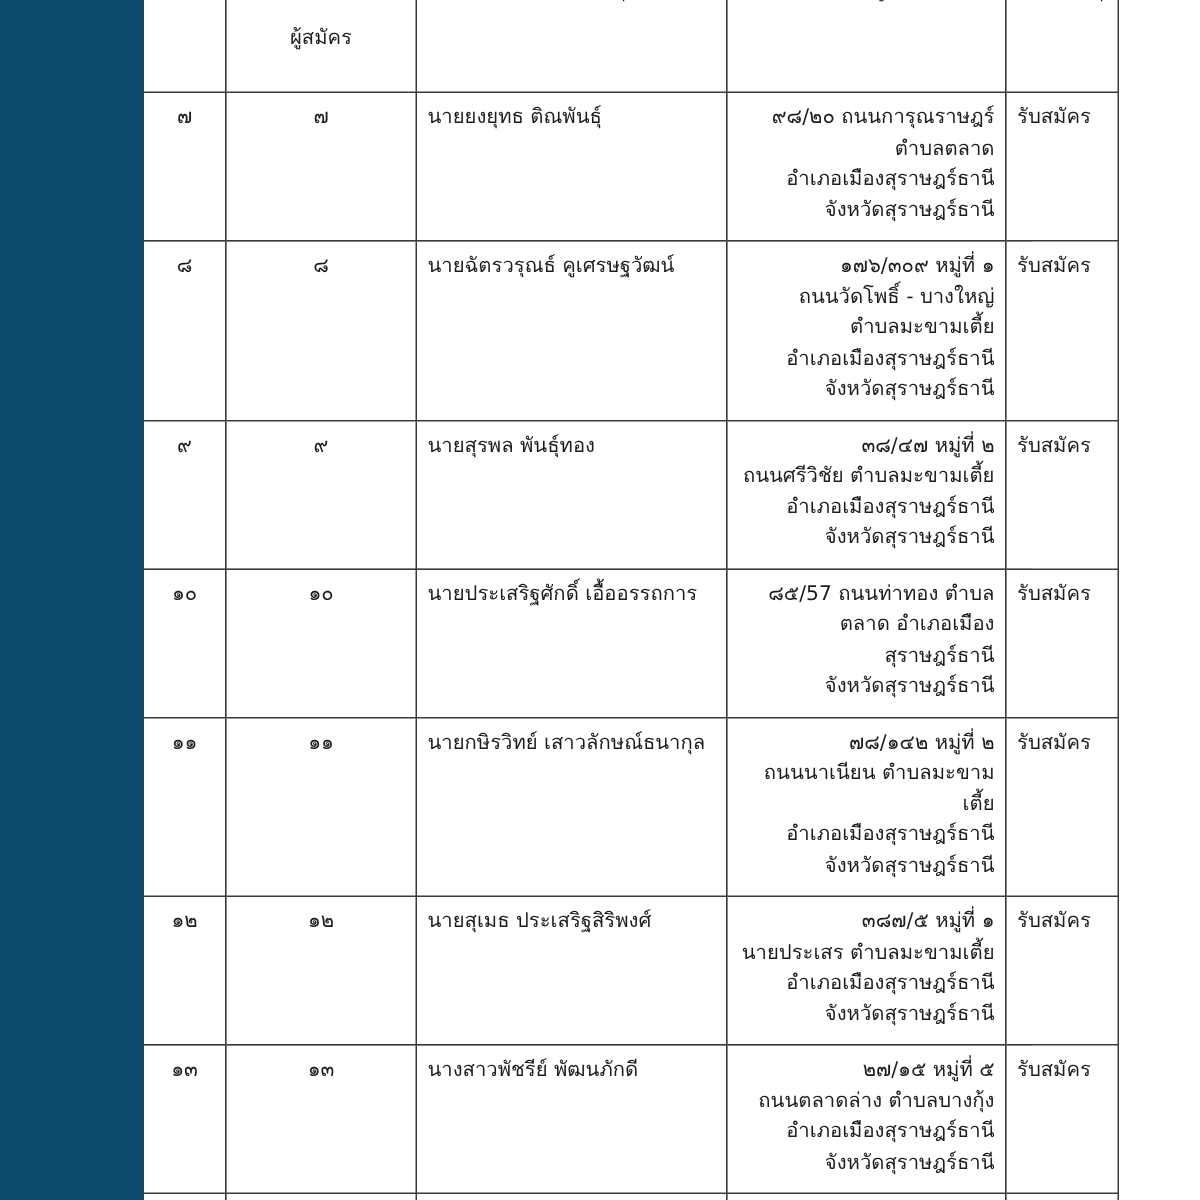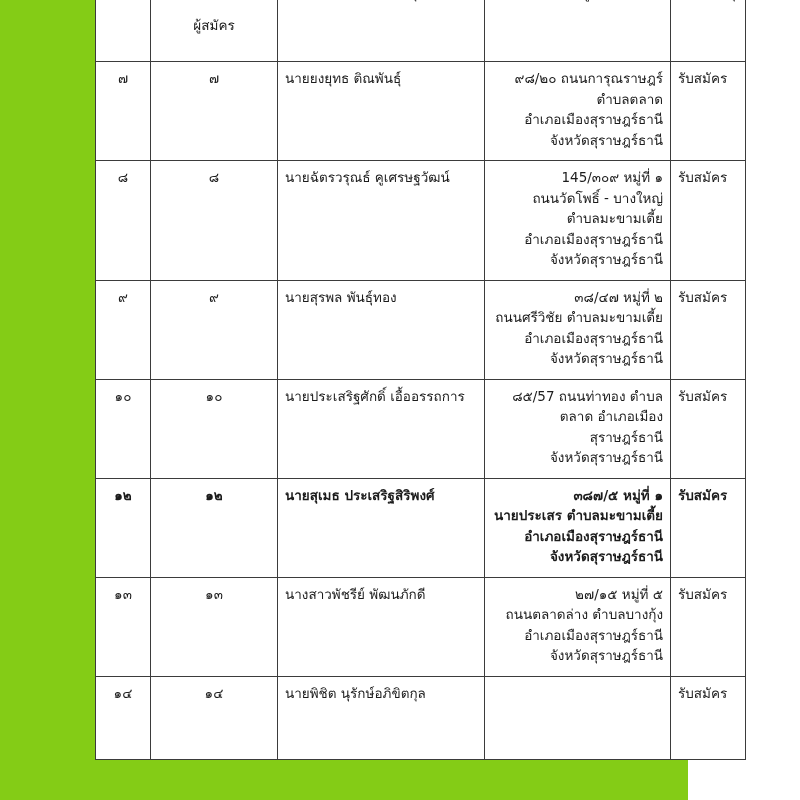--- a/index.html
+++ b/index.html
@@ -12,21 +12,21 @@
     height: 800px;
     overflow: hidden;
     font-family: "DejaVu Sans", "Liberation Sans", sans-serif;
     color: #1c1c1c;
   }
 
   #doc-page {
     position: relative;
     width: 688px;
     height: 800px;
-    background: #84cc16;
+    background: #0c4a6e;
   }
 
   
   #applicant-table-wrap {
     position: absolute;
     left: 95px;
     top: -24px;
     width: 650px;
   }
 
@@ -85,21 +85,21 @@
   td.cell-addr .addr-line {
     display: block;
   }
 
   
   tr.r-h103 td { height: 78px; }
   tr.r-h125 td { height: 100px; }
   tr.r-h104 td { height: 79px; }
   tr.r-h76  td { height: 51px; }
   tr.r-h105 td { height: 80px; }
-  tr.r-h100 td { height: 75px; font-weight: bold; }
+  tr.r-h100 td { height: 75px; }
   tr.r-h99  td { height: 74px; }
   tr.r-h60  td { height: 66px; }
 </style>
 </head>
 <body>
 
 <div id="doc-page">
   <div id="applicant-table-wrap">
     <table class="applicant-table">
       <colgroup>
@@ -129,21 +129,21 @@
               <span class="addr-line">อำเภอเมืองสุราษฎร์ธานี</span>
               <span class="addr-line">จังหวัดสุราษฎร์ธานี</span>
             </td>
             <td class="cell-remark">รับสมัคร</td>
           </tr>
           <tr class="r-h125">
             <td class="cell-order">๘</td>
             <td class="cell-appl">๘</td>
             <td class="cell-name">นายฉัตรวรุณธ์  คูเศรษฐวัฒน์</td>
             <td class="cell-addr">
-              <span class="addr-line">145/๓๐๙  หมู่ที่ ๑</span>
+              <span class="addr-line">๑๗๖/๓๐๙  หมู่ที่ ๑</span>
               <span class="addr-line">ถนนวัดโพธิ์ - บางใหญ่</span>
               <span class="addr-line">ตำบลมะขามเตี้ย</span>
               <span class="addr-line">อำเภอเมืองสุราษฎร์ธานี</span>
               <span class="addr-line">จังหวัดสุราษฎร์ธานี</span>
             </td>
             <td class="cell-remark">รับสมัคร</td>
           </tr>
           <tr class="r-h104">
             <td class="cell-order">๙</td>
             <td class="cell-appl">๙</td>
@@ -156,20 +156,32 @@
             </td>
             <td class="cell-remark">รับสมัคร</td>
           </tr>
           <tr class="r-h76">
             <td class="cell-order">๑๐</td>
             <td class="cell-appl">๑๐</td>
             <td class="cell-name">นายประเสริฐศักดิ์  เอื้ออรรถการ</td>
             <td class="cell-addr">
               <span class="addr-line">๘๕/57 ถนนท่าทอง ตำบล</span>
               <span class="addr-line">ตลาด อำเภอเมืองสุราษฎร์ธานี</span>
+              <span class="addr-line">จังหวัดสุราษฎร์ธานี</span>
+            </td>
+            <td class="cell-remark">รับสมัคร</td>
+          </tr>
+          <tr class="r-h105">
+            <td class="cell-order">๑๑</td>
+            <td class="cell-appl">๑๑</td>
+            <td class="cell-name">นายกษิรวิทย์  เสาวลักษณ์ธนากุล</td>
+            <td class="cell-addr">
+              <span class="addr-line">๗๘/๑๔๒ หมู่ที่ ๒</span>
+              <span class="addr-line">ถนนนาเนียน ตำบลมะขามเตี้ย</span>
+              <span class="addr-line">อำเภอเมืองสุราษฎร์ธานี</span>
               <span class="addr-line">จังหวัดสุราษฎร์ธานี</span>
             </td>
             <td class="cell-remark">รับสมัคร</td>
           </tr>
           <tr class="r-h100">
             <td class="cell-order">๑๒</td>
             <td class="cell-appl">๑๒</td>
             <td class="cell-name">นายสุเมธ  ประเสริฐสิริพงศ์</td>
             <td class="cell-addr">
               <span class="addr-line">๓๘๗/๕ หมู่ที่ ๑</span>

